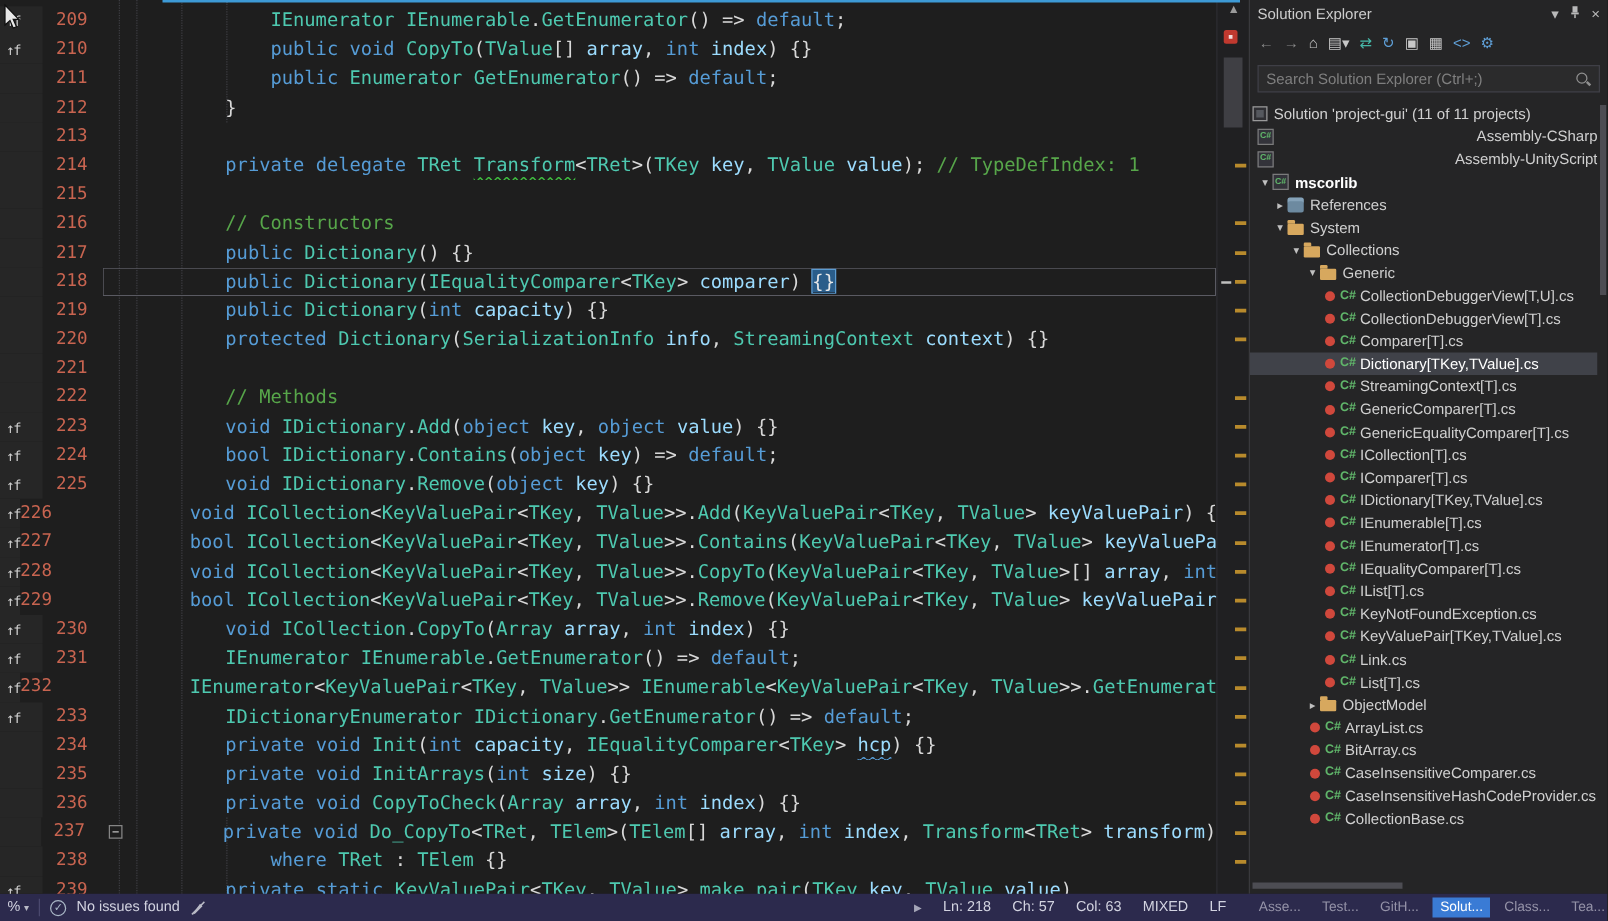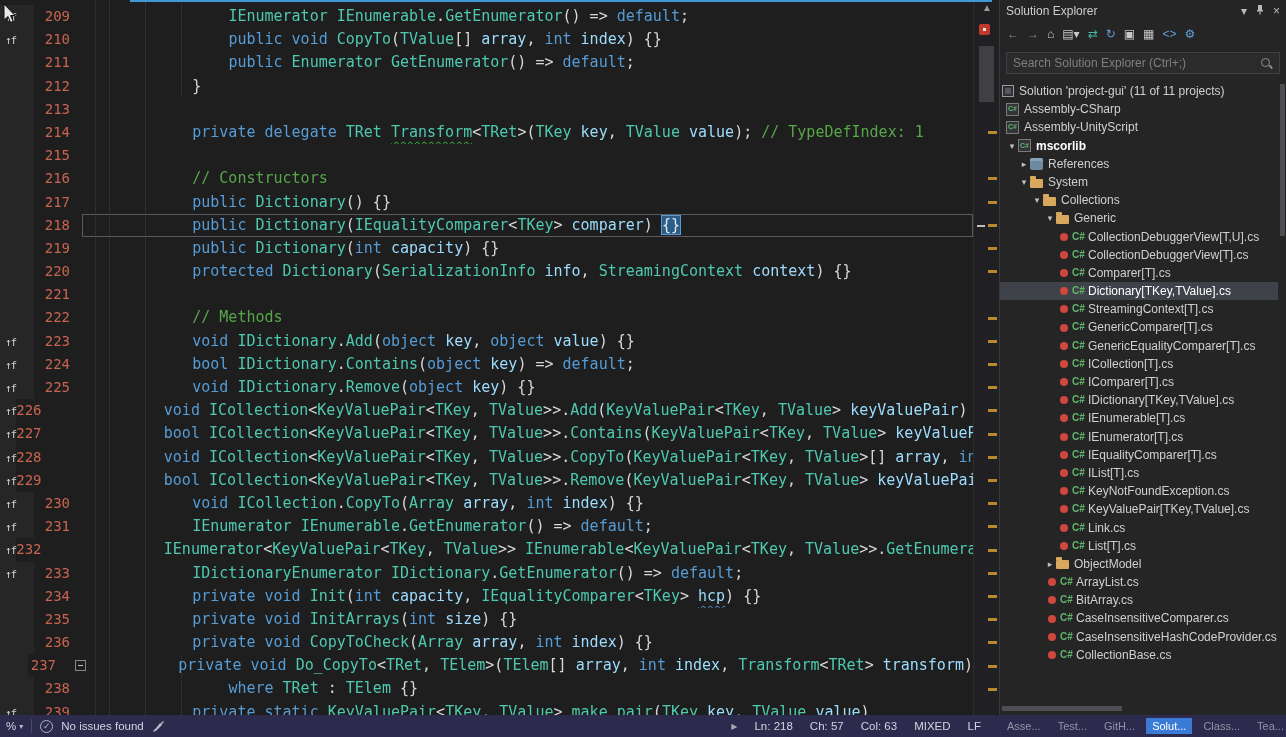--- a/index.html
+++ b/index.html
@@ -10,21 +10,21 @@
   
   .editor { position:absolute; left:0; top:0; width:973px; height:715px; background:#1e1e1e; overflow:hidden; }
   .topline { position:absolute; left:130px; top:0; width:862px; height:2px; background:#3d9ad6; z-index:6; }
   .guide { position:absolute; width:0; border-left:1px dotted #3d3d42; z-index:0; }
   #rows { position:absolute; top:5px; left:0; right:0; z-index:1; }
   .code-row { display:flex; height:23.2px; line-height:23.2px; white-space:pre;
               font-family:"DejaVu Sans Mono", monospace; font-size:15px; }
   .glyph { width:34px; background:#262626; padding-left:5px; }
   .glyph-ic { color:#cfcfcf; font-size:11px; letter-spacing:-1px; }
   .lnum { width:48px; text-align:right; padding-right:12px; color:#c86450; font-size:14px; }
-  .lbody { flex:1; display:flex; position:relative;gap:12px; }
+  .lbody { flex:1; display:flex; position:relative; }
   .code-row.current .lbody { box-shadow: inset 0 0 0 1px #5a5a62; }
   .fold { width:26px; position:relative; }
   .foldbox { position:absolute; left:7px; top:6px; width:11px; height:11px; border:1px solid #858585; background:#1e1e1e; }
   .foldbox::after { content:""; position:absolute; left:2px; right:2px; top:4px; height:1px; background:#c0c0c0; }
   pre.codeln { flex:1; overflow:hidden; font:inherit; color:#d8d8d8; }
   .s-k { color:#569cd6; } .s-t { color:#4ec9b0; } .s-p { color:#9cdcfe; }
   .s-d { color:#d8d8d8; } .s-c { color:#57a64a; }
   .s-ts { color:#4ec9b0; text-decoration:underline wavy #3fbf3f 1px; text-underline-offset:4px; }
   .s-pb { color:#9cdcfe; text-decoration:underline wavy #569cd6 1px; text-underline-offset:4px; }
   .s-sel { color:#e8e8e8; background:#2a5d8a; box-shadow:0 0 0 1px #5b9bd1; }
@@ -194,25 +194,25 @@
       </div>
     <div class="p-search">
       <span class="grow">Search Solution Explorer (Ctrl+;)</span>
       <span class="lens"></span>
     </div>
     <div id="se-tree">
         <div class="trow" style="padding-left: 2px;">
           <span class="ico-sln"></span>
           <span class="lbl">Solution 'project-gui' (11 of 11 projects)</span>
         </div>
-        <div class="trow" style="padding-left: 6px;">
+        <div class="trow" style="padding-left: 6px; justify-content: space-between;">
           <span class="ico-proj">C#</span>
           <span class="lbl">Assembly-CSharp</span>
         </div>
-        <div class="trow" style="padding-left: 6px;">
+        <div class="trow" style="padding-left: 6px; justify-content: space-between;">
           <span class="ico-proj">C#</span>
           <span class="lbl">Assembly-UnityScript</span>
         </div>
         <div class="trow" style="padding-left: 6px;">
           <span class="exp">▾</span>
           <span class="ico-proj">C#</span>
           <span class="lbl bold">mscorlib</span>
         </div>
         <div class="trow" style="padding-left: 18px;">
           <span class="exp">▸</span>

